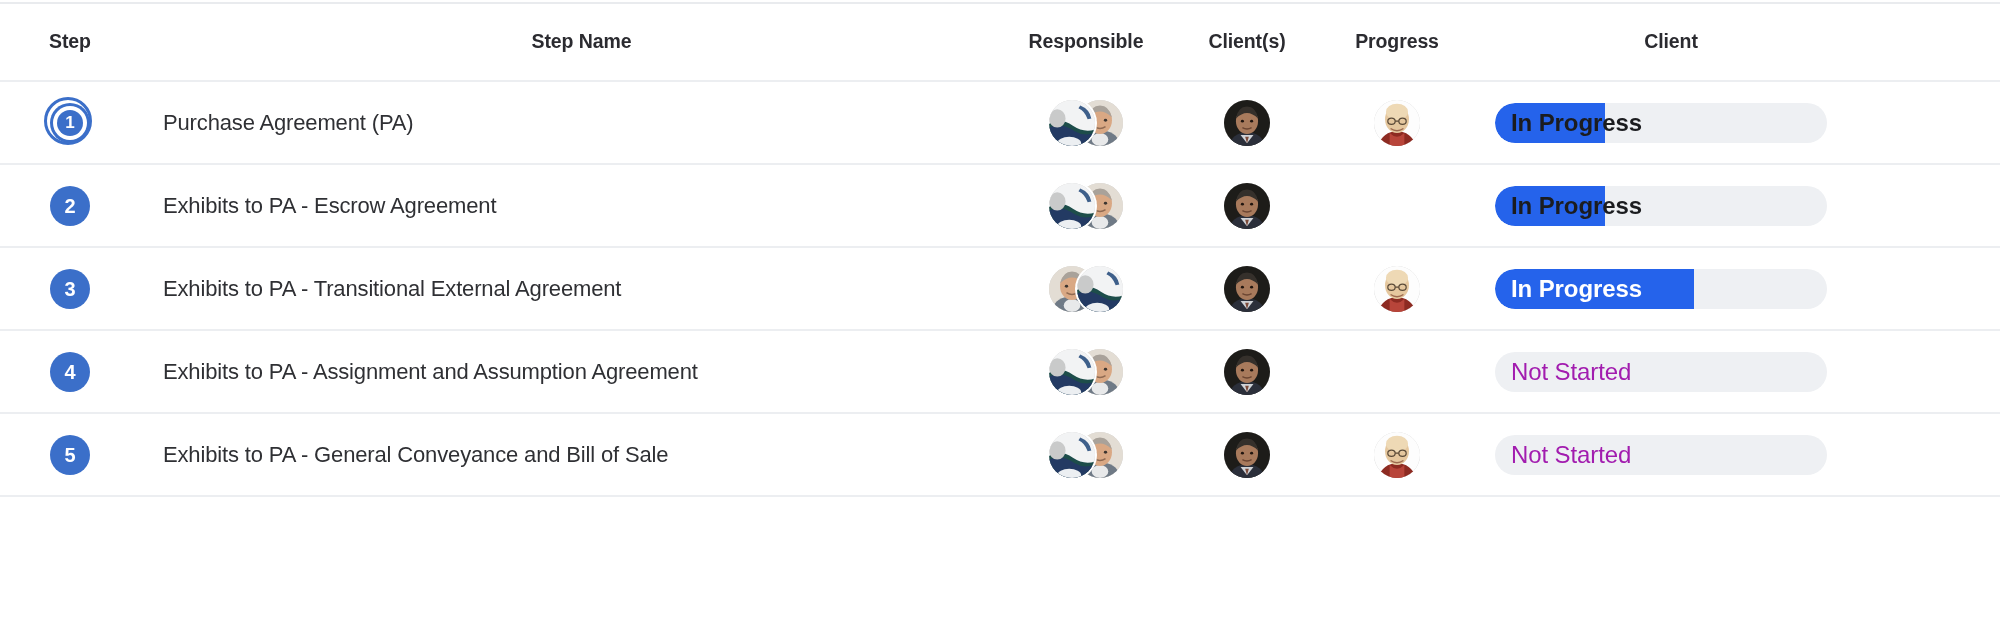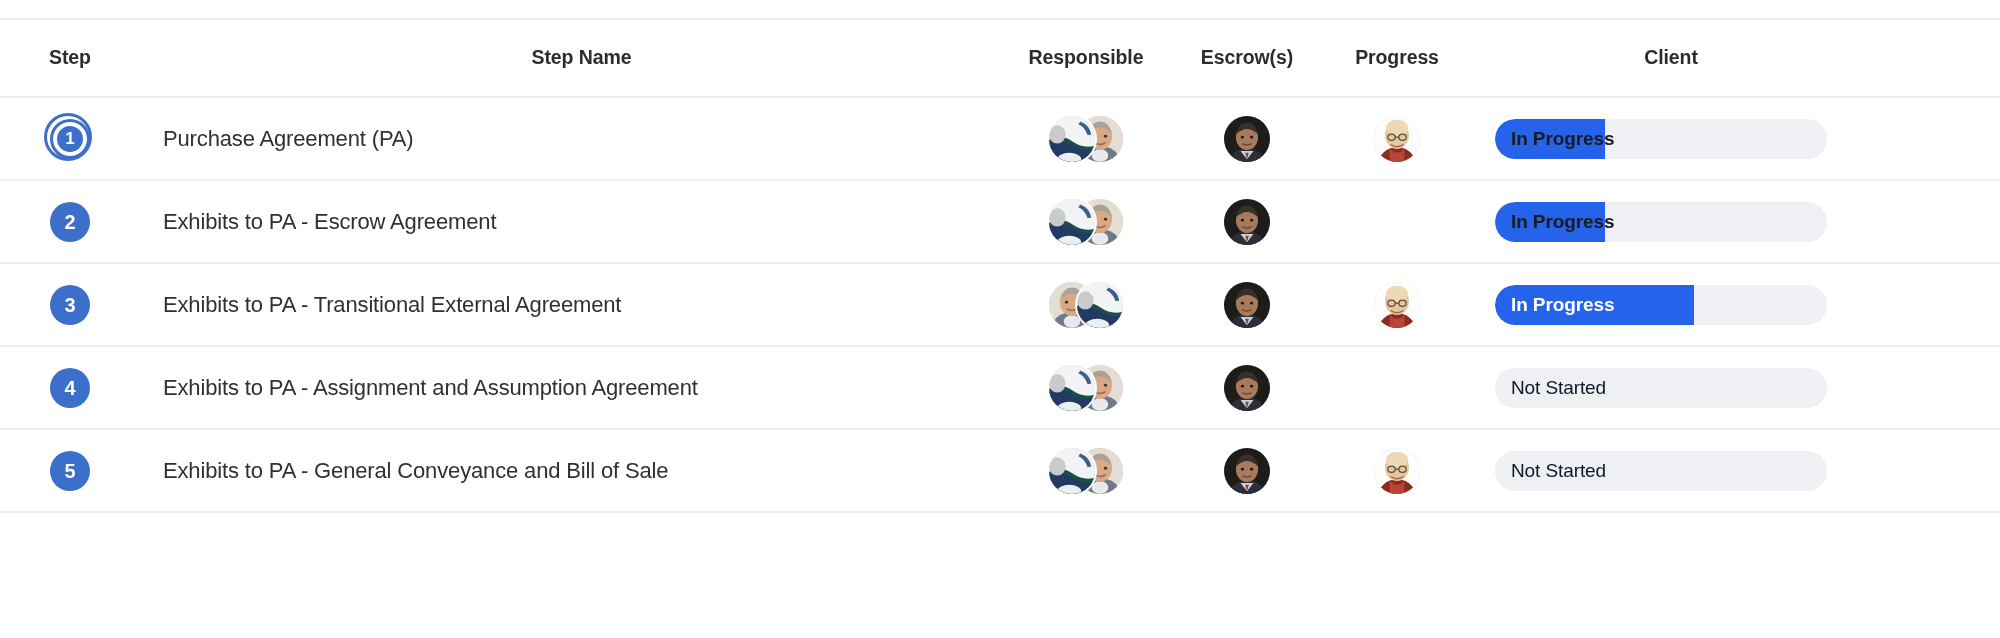--- a/index.html
+++ b/index.html
@@ -11,21 +11,21 @@
     overflow:hidden;
   }
   .sheet{position:relative;width:2000px;height:638px;box-sizing:border-box;}
 
   
   .top-rule{position:absolute;left:0;right:0;top:0;height:2px;background:#e9ebee;}
 
   
   table.steps{
     width:2000px;border-collapse:collapse;table-layout:fixed;
-    margin-top:18px;
+    margin-top:2px;
   }
   table.steps col.c-step{width:140px;}
   table.steps col.c-name{width:860px;}
   table.steps col.c-resp{width:172px;}
   table.steps col.c-client{width:150px;}
   table.steps col.c-ext{width:150px;}
   table.steps col.c-status{width:528px;}
 
   thead th{
     padding:0;height:78px;vertical-align:middle;
@@ -100,26 +100,26 @@
     position:relative;width:332px;height:40px;border-radius:20px;
     background:#eef0f3;overflow:hidden;flex:0 0 auto;
   }
   .status-fill{
     position:absolute;left:0;top:0;bottom:0;border-radius:20px 0 0 20px;
     background:#2563eb;
   }
   .status-label{
     position:absolute;left:16px;top:1px;bottom:0;
     display:flex;align-items:center;
-    font-size:19px;font-weight:bold;letter-spacing:-0.1px;
+    font-size:24px;font-weight:bold;letter-spacing:-0.1px;
     white-space:nowrap;z-index:2;
   }
   .status-label.dark{color:#1b1c1f;}
   .status-label.light{color:#ffffff;}
-  .status-label.muted{color:#0f172a;font-weight:normal;}
+  .status-label.muted{color:#a21caf;font-weight:normal;}
 </style>
 </head>
 <body>
 
 <div class="sheet">
   <div class="top-rule"></div>
 
   <table class="steps">
     <colgroup>
       <col class="c-step">
@@ -127,21 +127,21 @@
         <col class="c-resp">
       <col class="c-client">
         <col class="c-ext">
         <col class="c-status">
     </colgroup>
     <thead>
       <tr>
         <th class="h-step">Step</th>
         <th class="h-name">Step Name</th>
         <th class="h-resp">Responsible</th>
-        <th class="h-client">Escrow(s)</th>
+        <th class="h-client">Client(s)</th>
         <th class="h-ext">Progress</th>
         <th class="h-status">Client</th>
       </tr>
     </thead>
     <tbody id="rows-body">
         <tr>
           <td>
             <div class="step-cell">
               <div class="badge active">
                 <div class="inner">1</div>

